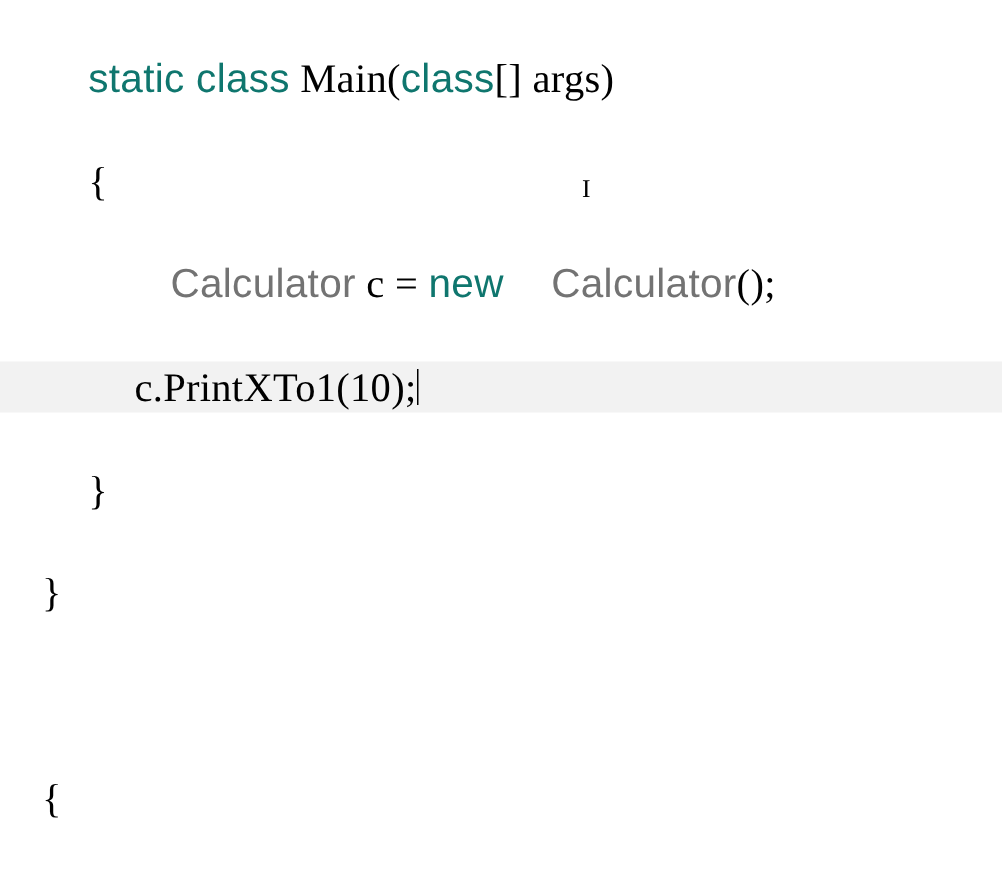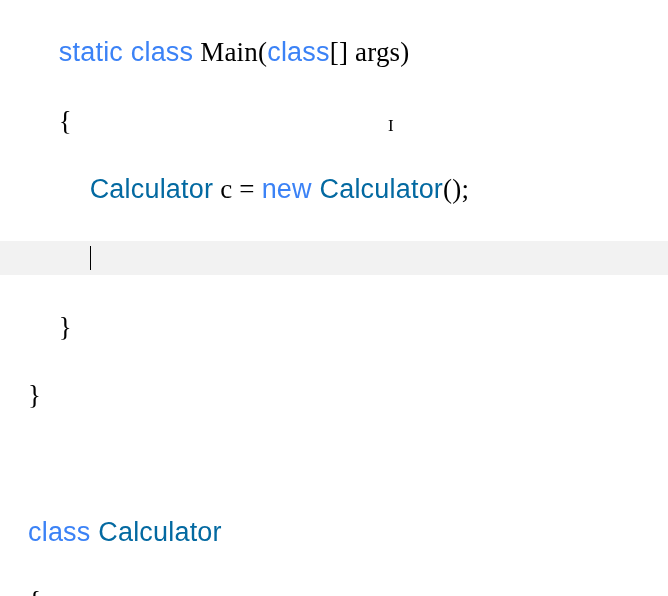--- a/index.html
+++ b/index.html
@@ -19,22 +19,22 @@
       padding-top: 1px;
       white-space: pre;
     }
     .highlighted-line {
       background: #f2f2f2;
       margin-left: -28px;
       padding-left: 28px;
       width: 696px;
       position: relative;
     }
-    .keyword { color: #3b82f6; }
-    .type { color: #0369a1; }
+    .keyword { color: #0f766e; }
+    .type { color: #737373; margin-left: 24px; }
     .plain { color: #000000; font-family: Liberation Serif, serif; }
     .cursor {
       display: inline-block;
       width: 1px;
       height: 24px;
       background: #000;
       vertical-align: middle;
       position: relative;
       top: -2px;
     }
@@ -47,25 +47,24 @@
       top: 115px;
     }
   </style>
 </head>
 <body>
 
 <div class="code-area">
 <div>    <span class="keyword">static</span> <span class="keyword">class</span><span class="plain"> Main(</span><span class="keyword">class</span><span class="plain">[] args)</span></div>
 <div>    <span class="plain">{</span></div>
 <div>        <span class="type">Calculator</span><span class="plain"> c = </span><span class="keyword">new</span> <span class="type">Calculator</span><span class="plain">();</span></div>
-<div class="highlighted-line">        <span class="cursor"></span></div>
+<div class="highlighted-line">        <span class="plain">c.PrintXTo1(10);</span><span class="cursor"></span></div>
 <div>    <span class="plain">}</span></div>
 <div><span class="plain">}</span></div>
 <div>&nbsp;</div>
-<div><span class="keyword">class</span> <span class="type">Calculator</span></div>
 <div><span class="plain">{</span></div>
 
 
 
 
 
 
 
 
 </div>

